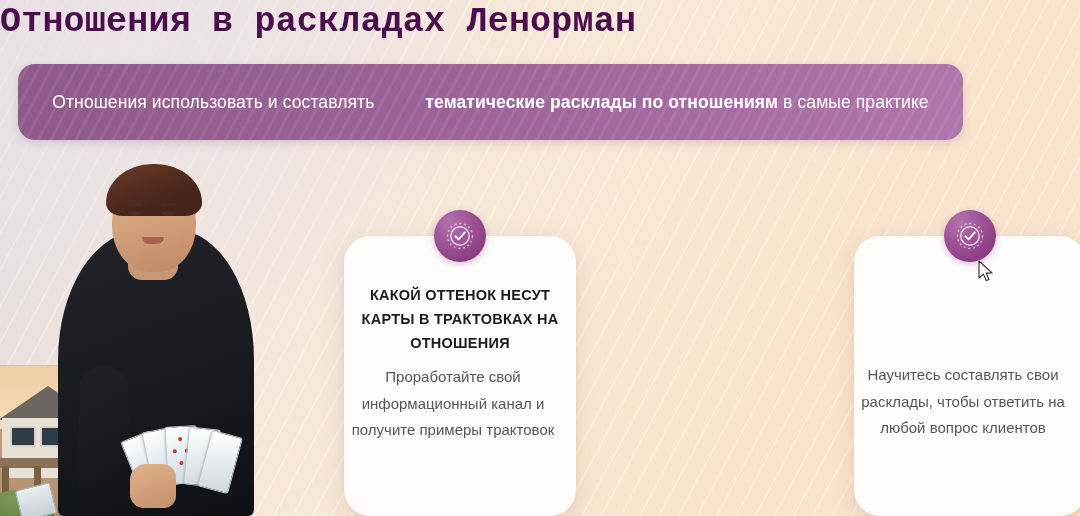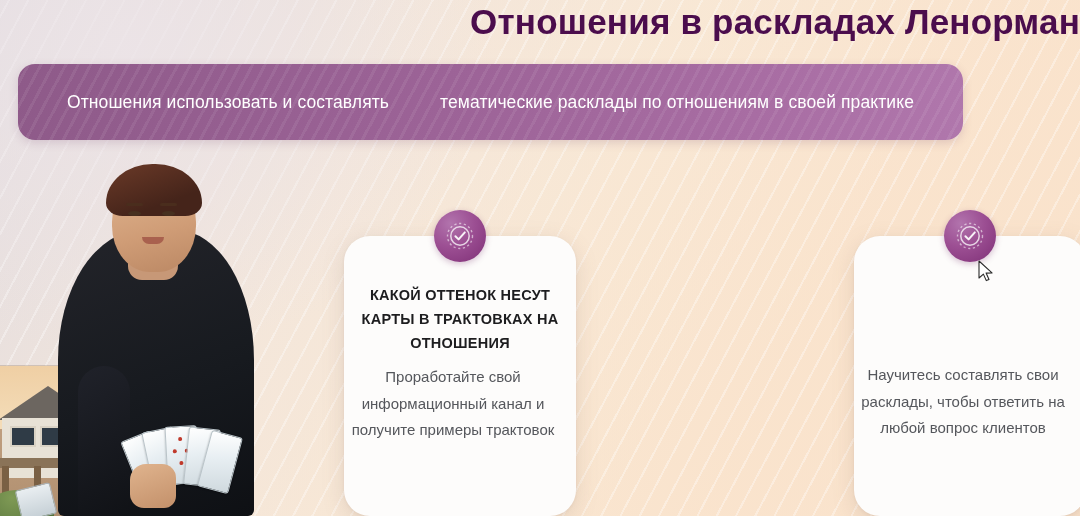--- a/index.html
+++ b/index.html
@@ -51,22 +51,22 @@
     width: 620px; height: 520px;
     background: radial-gradient(ellipse at 40% 40%, rgba(236,228,232,0.85) 0%, rgba(236,228,232,0) 70%);
     pointer-events: none;
   }
 
   
   #title {
     position: absolute;
     left: 0; right: 0;
     top: 2px;
-    text-align: right;
-    font-family: Liberation Sans, sans-serif;
+    text-align: left;
+    font-family: Liberation Mono, monospace;
     font-size: 35px;
     font-weight: 700;
     letter-spacing: 0.2px;
     color: #4b0d4d;
     white-space: nowrap;
   }
 
   
   #banner {
     position: absolute;
@@ -97,21 +97,21 @@
     top: 50%;
     transform: translateY(-50%);
     text-align: center;
     color: #ffffff;
     font-size: 17.5px;
     font-weight: 400;
     letter-spacing: 0.1px;
     padding: 0 18px;
     white-space: nowrap;
   }
-  #banner-text b { font-weight: 400; margin-left: 46px; }
+  #banner-text b { font-weight: 700; margin-left: 46px; }
 
   
   #photo {
     position: absolute;
     left: 0;
     bottom: 0;
     width: 300px;
     height: 360px;
     pointer-events: none;
   }
@@ -343,21 +343,21 @@
 
 <div id="page">
 
   <div id="bg-texture"></div>
   <div id="bg-glow"></div>
 
   <div id="title">Отношения в раскладах Ленорман</div>
 
   <div id="banner">
     <div id="banner-stripes"></div>
-    <div id="banner-text"><span>Отношения использовать и составлять </span><b>тематические расклады по отношениям</b><span> в своей практике</span></div>
+    <div id="banner-text"><span>Отношения использовать и составлять </span><b>тематические расклады по отношениям</b><span> в самые практике</span></div>
   </div>
 
   <div id="photo">
     <div class="ph-house">
       <div class="sky"></div>
       <div class="roof"></div>
       <div class="wall"></div>
       <div class="win w1"></div>
       <div class="win w2"></div>
       <div class="win w3"></div>

